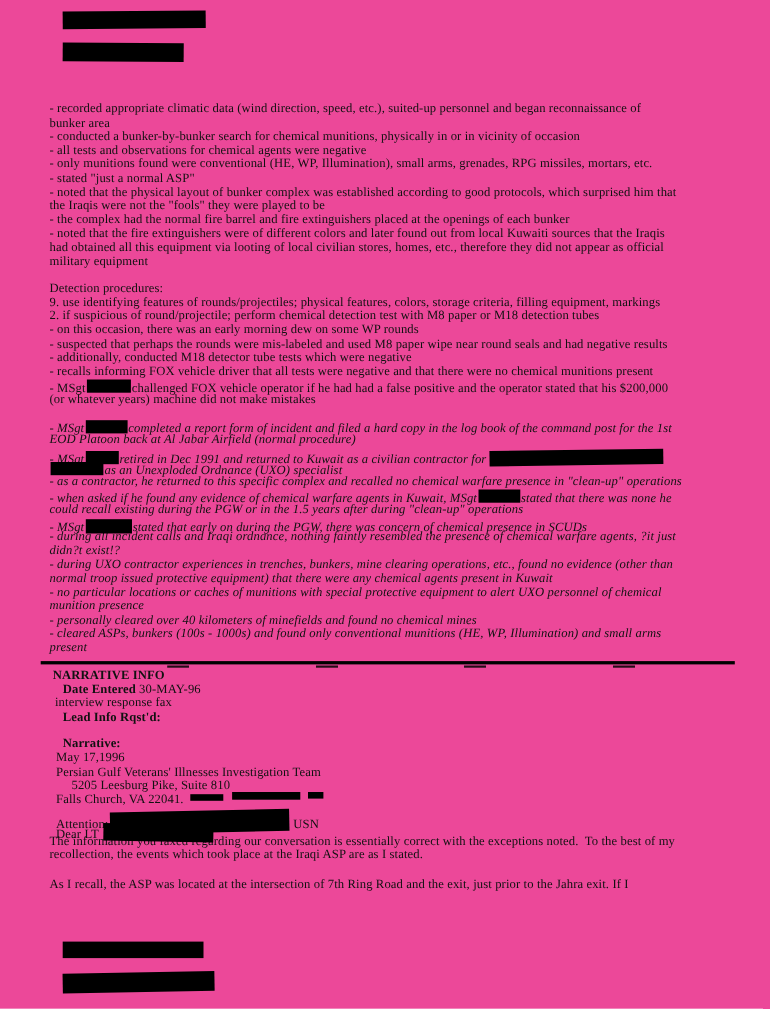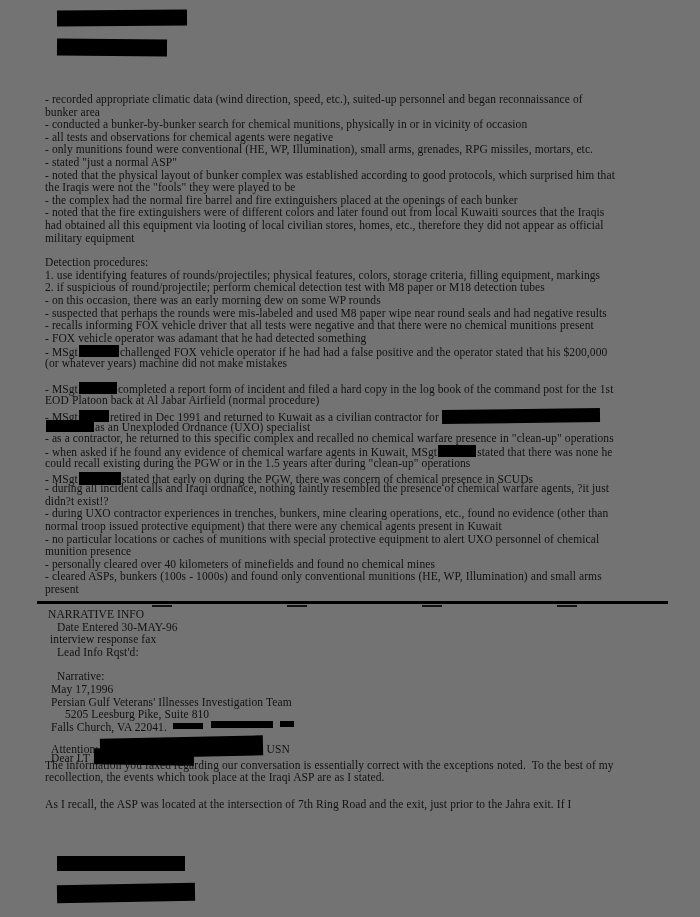--- a/index.html
+++ b/index.html
@@ -1,28 +1,28 @@
 <!DOCTYPE html>
 <html><head>
 <meta charset="utf-8">
 <style>
   html,body{margin:0;padding:0;}
   body{
     width:700px;height:917px;background:#ffffff;position:relative;overflow:hidden;
     font-family:"Liberation Serif","DejaVu Serif",serif;color:#161616;
   }
-  .page{position:absolute;inset:0;background:#737373;}
+  .page{position:absolute;inset:0;background:#ec4899;}
   .doc{
     position:absolute;left:45px;top:93px;width:628px;
     font-size:11.5px;line-height:12.6px;letter-spacing:0.1px;
     filter:blur(0.24px) contrast(1.05);
   }
   .block{margin:0;}
   .line{white-space:pre;height:12.6px;overflow:visible;}
-  .bold{font-weight:normal;}
+  .bold{font-weight:bold;}
   .redact{
     display:inline-block;background:#000;position:relative;
     vertical-align:baseline;margin:0 1px;
   }
   .rule{
     height:3.5px;background:#000;margin:5px 0 4px -8px;width:631px;position:relative;
   }
   .rule:after{
     content:"";position:absolute;left:115px;right:25px;top:4px;height:2px;
     background:repeating-linear-gradient(90deg,#000 0 20px,transparent 20px 135px);
@@ -44,30 +44,30 @@
         <div class="line"><span>- stated "just a normal ASP"</span></div>
         <div class="line"><span>- noted that the physical layout of bunker complex was established according to good protocols, which surprised him that</span></div>
         <div class="line"><span>the Iraqis were not the "fools" they were played to be</span></div>
         <div class="line"><span>- the complex had the normal fire barrel and fire extinguishers placed at the openings of each bunker</span></div>
         <div class="line"><span>- noted that the fire extinguishers were of different colors and later found out from local Kuwaiti sources that the Iraqis</span></div>
         <div class="line"><span>had obtained all this equipment via looting of local civilian stores, homes, etc., therefore they did not appear as official</span></div>
         <div class="line"><span>military equipment</span></div>
       </div>
       <div class="block" style="margin-top: 12px;">
         <div class="line"><span>Detection procedures:</span></div>
-        <div class="line"><span>1. use identifying features of rounds/projectiles; physical features, colors, storage criteria, filling equipment, markings</span></div>
+        <div class="line"><span>9. use identifying features of rounds/projectiles; physical features, colors, storage criteria, filling equipment, markings</span></div>
         <div class="line"><span>2. if suspicious of round/projectile; perform chemical detection test with M8 paper or M18 detection tubes</span></div>
         <div class="line"><span>- on this occasion, there was an early morning dew on some WP rounds</span></div>
         <div class="line"><span>- suspected that perhaps the rounds were mis-labeled and used M8 paper wipe near round seals and had negative results</span></div>
+        <div class="line"><span>- additionally, conducted M18 detector tube tests which were negative</span></div>
         <div class="line"><span>- recalls informing FOX vehicle driver that all tests were negative and that there were no chemical munitions present</span></div>
-        <div class="line"><span>- FOX vehicle operator was adamant that he had detected something</span></div>
         <div class="line"><span>- MSgt</span><span class="redact" style="width: 40px; height: 12px; top: 1px; background: rgb(0, 0, 0);"></span><span>challenged FOX vehicle operator if he had had a false positive and the operator stated that his $200,000</span></div>
         <div class="line"><span>(or whatever years) machine did not make mistakes</span></div>
       </div>
-      <div class="block" style="margin-top: 12px;">
+      <div class="block" style="margin-top: 12px; font-style: italic;">
         <div class="line"><span>- MSgt</span><span class="redact" style="width: 38px; height: 12px; top: 1px; background: rgb(0, 0, 0);"></span><span>completed a report form of incident and filed a hard copy in the log book of the command post for the 1st</span></div>
         <div class="line"><span>EOD Platoon back at Al Jabar Airfield (normal procedure)</span></div>
         <div class="line"><span>- MSgt</span><span class="redact" style="width: 30px; height: 12px; top: 1px; background: rgb(0, 0, 0);"></span><span>retired in Dec 1991 and returned to Kuwait as a civilian contractor for</span><span class="redact" style="width: 158px; height: 14px; top: 2px; margin-left: 3px; transform: rotate(-0.8deg); background: rgb(0, 0, 0);"></span></div>
         <div class="line"><span class="redact" style="width: 48px; height: 12px; top: 1px; background: rgb(0, 0, 0);"></span><span>as an Unexploded Ordnance (UXO) specialist</span></div>
         <div class="line"><span>- as a contractor, he returned to this specific complex and recalled no chemical warfare presence in "clean-up" operations</span></div>
         <div class="line"><span>- when asked if he found any evidence of chemical warfare agents in Kuwait, MSgt</span><span class="redact" style="width: 38px; height: 12px; top: 1px; background: rgb(0, 0, 0);"></span><span>stated that there was none he</span></div>
         <div class="line"><span>could recall existing during the PGW or in the 1.5 years after during "clean-up" operations</span></div>
         <div class="line"><span>- MSgt</span><span class="redact" style="width: 42px; height: 13px; top: 2px; background: rgb(0, 0, 0);"></span><span>stated that early on during the PGW, there was concern of chemical presence in SCUDs</span></div>
         <div class="line"><span>- during all incident calls and Iraqi ordnance, nothing faintly resembled the presence of chemical warfare agents, ?it just</span></div>
         <div class="line"><span>didn?t exist!?</span></div>

